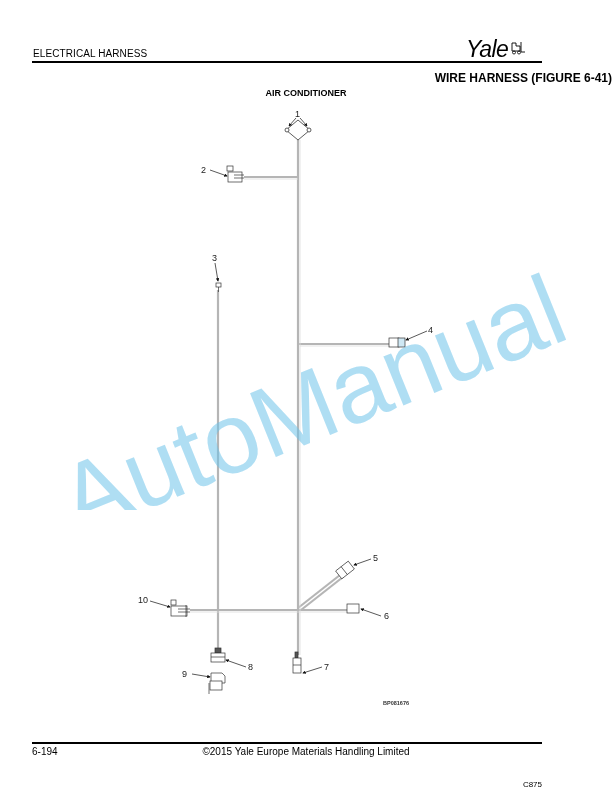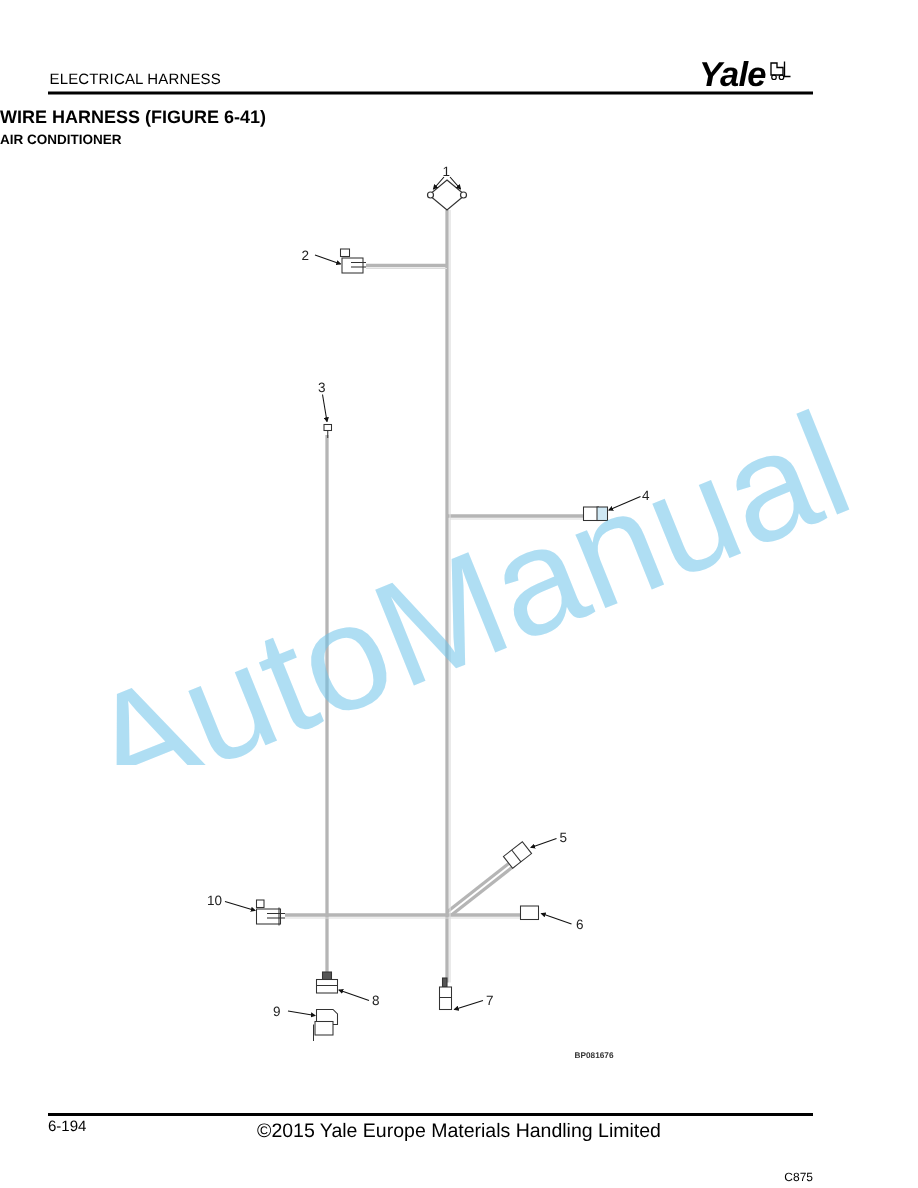--- a/index.html
+++ b/index.html
@@ -1,34 +1,34 @@
 <!DOCTYPE html>
 <html><head>
 <meta charset="utf-8">
 <style>
   html, body { margin: 0; padding: 0; background: #ffffff; }
   body { width: 612px; height: 792px; position: relative; overflow: hidden;
          font-family: "Liberation Sans", sans-serif; color: #000; }
   .hdr-section { position: absolute; left: 33px; top: 48px; font-size: 10px; letter-spacing: 0.1px; }
   .logo { position: absolute; left: 466px; top: 33px; height: 28px; display: flex; align-items: flex-end; }
-  .logo-text { font-family: "Liberation Sans", sans-serif; font-weight: bold; font-style: italic;
+  .logo-text { font-family: "Liberation Sans", sans-serif; font-weight: normal; font-style: italic;
                font-size: 23px; letter-spacing: -0.5px; line-height: 1; }
   .logo-truck { margin-left: 2px; margin-bottom: 2px; }
   .hdr-rule { position: absolute; left: 32px; top: 61px; width: 510px; height: 2px; background: #000; }
-  .title { position: absolute; left: 0; width: 612px; top: 71px; text-align: left;
+  .title { position: absolute; left: 0; width: 612px; top: 71px; text-align: right;
            font-weight: bold; font-size: 12px; }
-  .subtitle { position: absolute; left: 0; width: 612px; top: 88px; 
+  .subtitle { position: absolute; left: 0; width: 612px; top: 88px; text-align: center;
               font-weight: bold; font-size: 9px; }
   .diagram { position: absolute; left: 0; top: 0; width: 612px; height: 792px; }
   .callout { font-family: "Liberation Sans", sans-serif; font-size: 9px; fill: #222; }
   .figcode { font-family: "Liberation Sans", sans-serif; font-size: 5.5px; font-weight: bold; fill: #333; }
   .watermark { position: absolute; left: 40px; top: 270px; width: 540px; height: 240px; pointer-events: none; }
   .ftr-rule { position: absolute; left: 32px; top: 742px; width: 510px; height: 2px; background: #000; }
   .ftr-page { position: absolute; left: 32px; top: 746px; font-size: 10px; }
-  .ftr-copy { position: absolute; left: 0; width: 612px; top: 746px; text-align: center; font-size: 13px; }
+  .ftr-copy { position: absolute; left: 0; width: 612px; top: 746px; text-align: center; font-size: 10px; }
   .ftr-code { position: absolute; right: 70px; top: 780px; font-size: 8px; }
 </style>
 </head>
 <body>
 
 <div class="hdr-section">ELECTRICAL HARNESS</div>
 <div class="logo">
   <span class="logo-text">Yale</span>
   <span class="logo-truck">
     <svg width="16" height="14" viewBox="0 0 16 14">

